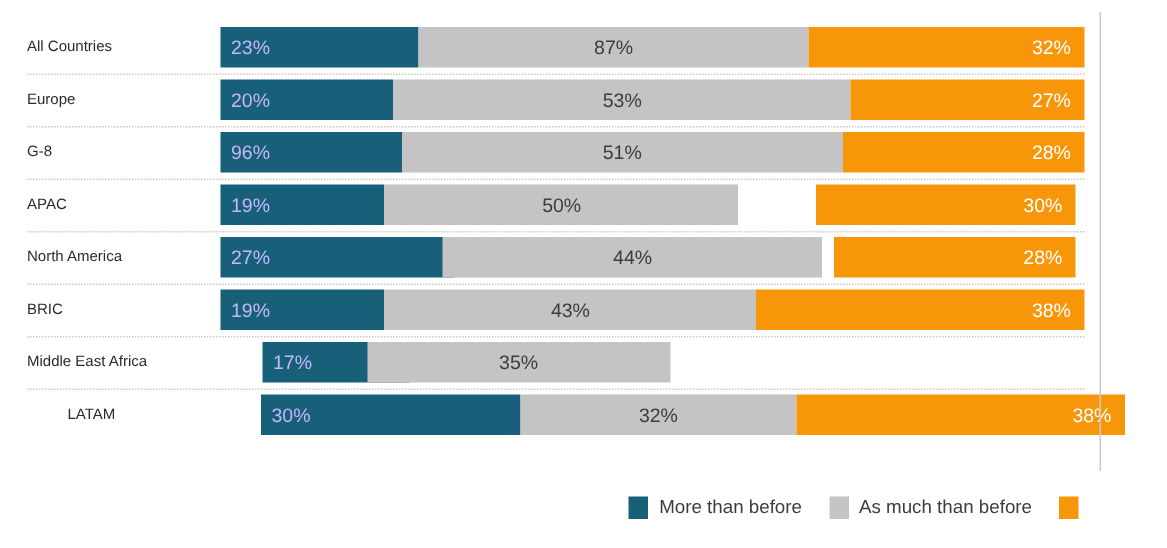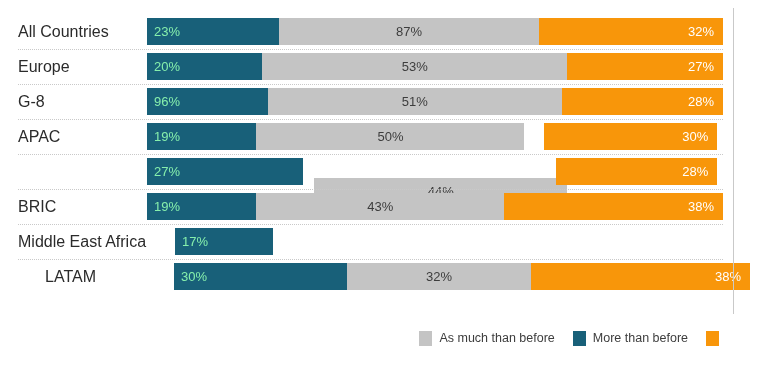--- a/index.html
+++ b/index.html
@@ -36,21 +36,21 @@
     height: 35px;
   }
 
   .row-label {
     position: absolute;
     left: 18px;
     top: 0;
     width: 118px;
     height: 27px;
     line-height: 27px;
-    font-size: 16px;
+    font-size: 10px;
     color: #2b2b2b;
     white-space: nowrap;
     text-align: left;
   }
 
   .bar-track {
     position: absolute;
     left: 147px;
     top: 0;
     width: 576px;
@@ -62,21 +62,21 @@
     top: 0;
     height: 27px;
     box-sizing: border-box;
     font-size: 13px;
     line-height: 27px;
     white-space: nowrap;
     overflow: hidden;
   }
   .seg-more {
     background: #186079;
-    color: #86efac;
+    color: #c4b5fd;
     text-align: left;
     padding-left: 7px;
   }
   .seg-same {
     background: #c4c4c4;
     color: #3d3d3d;
     text-align: center;
   }
   .seg-less {
     background: #f8960a;
@@ -167,69 +167,71 @@
           <div class="seg seg-more" style="left: 0px; width: 120.96px;">96%</div>
           <div class="seg seg-same" style="left: 120.96px; width: 293.76px;">51%</div>
           <div class="seg seg-less" style="left: 414.72px; width: 161.28px;">28%</div>
         </div>
       </div>
       <div class="row-sep" style="top: 119px;"></div>
       <div class="bar-row" style="top: 123px; padding-left: 44px;">
         <div class="row-label">APAC</div>
         <div class="bar-track">
           <div class="seg seg-more" style="left: 0px; width: 109.44px;">19%</div>
-          <div class="seg seg-same" style="left: 109.44px; width: 268px;">50%</div>
+          <div class="seg seg-same" style="left: 109.44px; width: 236px;">50%</div>
           <div class="seg seg-less" style="left: 397.44px; width: 172.8px;">30%</div>
         </div>
       </div>
       <div class="row-sep" style="top: 154px;"></div>
       <div class="bar-row" style="top: 158px;">
+        <div class="row-label">North America</div>
         <div class="bar-track">
           <div class="seg seg-more" style="left: 0px; width: 155.52px;">27%</div>
-          <div class="seg seg-same" style="left: 167px; width: 253.44px; margin-top: 20px;">44%</div>
+          <div class="seg seg-same" style="left: 148px; width: 253.44px;">44%</div>
           <div class="seg seg-less" style="left: 408.96px; width: 161.28px;">28%</div>
         </div>
       </div>
       <div class="row-sep" style="top: 189px;"></div>
       <div class="bar-row" style="top: 193px;">
         <div class="row-label">BRIC</div>
         <div class="bar-track">
           <div class="seg seg-more" style="left: 0px; width: 109.44px;">19%</div>
           <div class="seg seg-same" style="left: 109.44px; width: 247.68px;">43%</div>
           <div class="seg seg-less" style="left: 357.12px; width: 218.88px;">38%</div>
         </div>
       </div>
       <div class="row-sep" style="top: 224px;"></div>
       <div class="bar-row" style="top: 228px;">
         <div class="row-label">Middle East Africa</div>
         <div class="bar-track">
           <div class="seg seg-more" style="left: 0px; width: 97.92px; margin-left: 28px;">17%</div>
+          <div class="seg seg-same" style="left: 97.92px; width: 201.6px;">35%</div>
         </div>
       </div>
       <div class="row-sep" style="top: 259px;"></div>
       <div class="bar-row" style="top: 263px; margin-left: 27px;">
         <div class="row-label">LATAM</div>
         <div class="bar-track">
           <div class="seg seg-more" style="left: 0px; width: 172.8px;">30%</div>
           <div class="seg seg-same" style="left: 172.8px; width: 184.32px;">32%</div>
           <div class="seg seg-less" style="left: 357.12px; width: 218.88px;">38%</div>
         </div>
       </div>
     </div>
 
   <div id="axis-line-right"></div>
 
   <div id="legend">
 
   <div class="legend-item">
+        <span class="legend-swatch" style="background: rgb(24, 96, 121);"></span>
+        <span class="legend-label">More than before</span>
+      </div>
+      <div class="legend-item">
         <span class="legend-swatch" style="background: rgb(196, 196, 196);"></span>
         <span class="legend-label">As much than before</span>
       </div>
       <div class="legend-item">
-        <span class="legend-swatch" style="background: rgb(24, 96, 121);"></span>
-        <span class="legend-label">More than before</span>
-      </div>
-      <div class="legend-item">
         <span class="legend-swatch" style="background: rgb(248, 150, 10);"></span>
       </div>
     </div>
 
 </div>
 
 </body></html>

